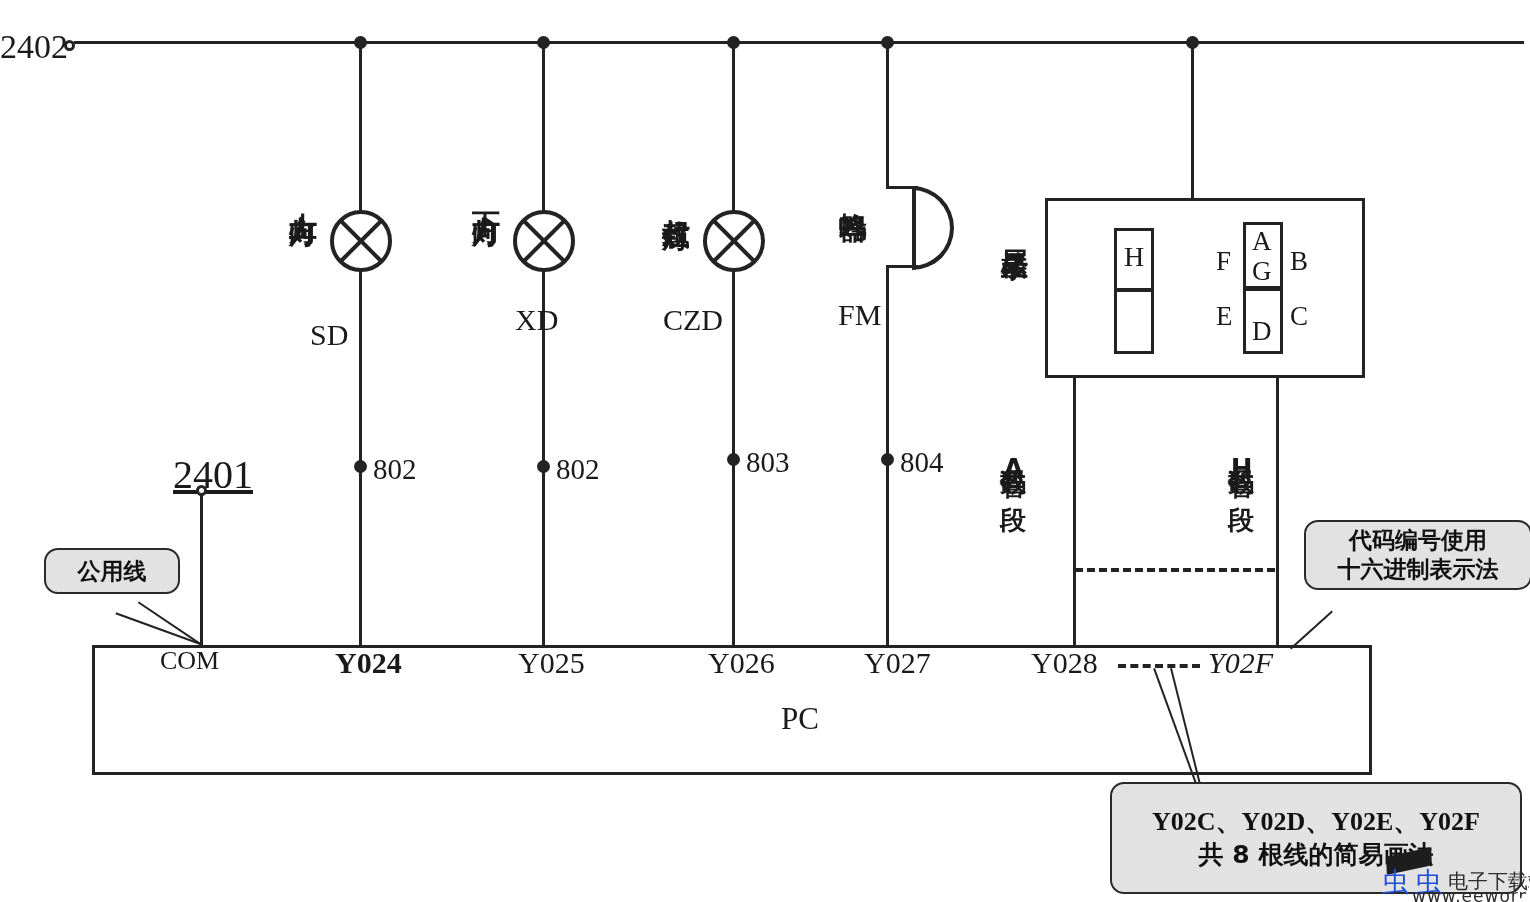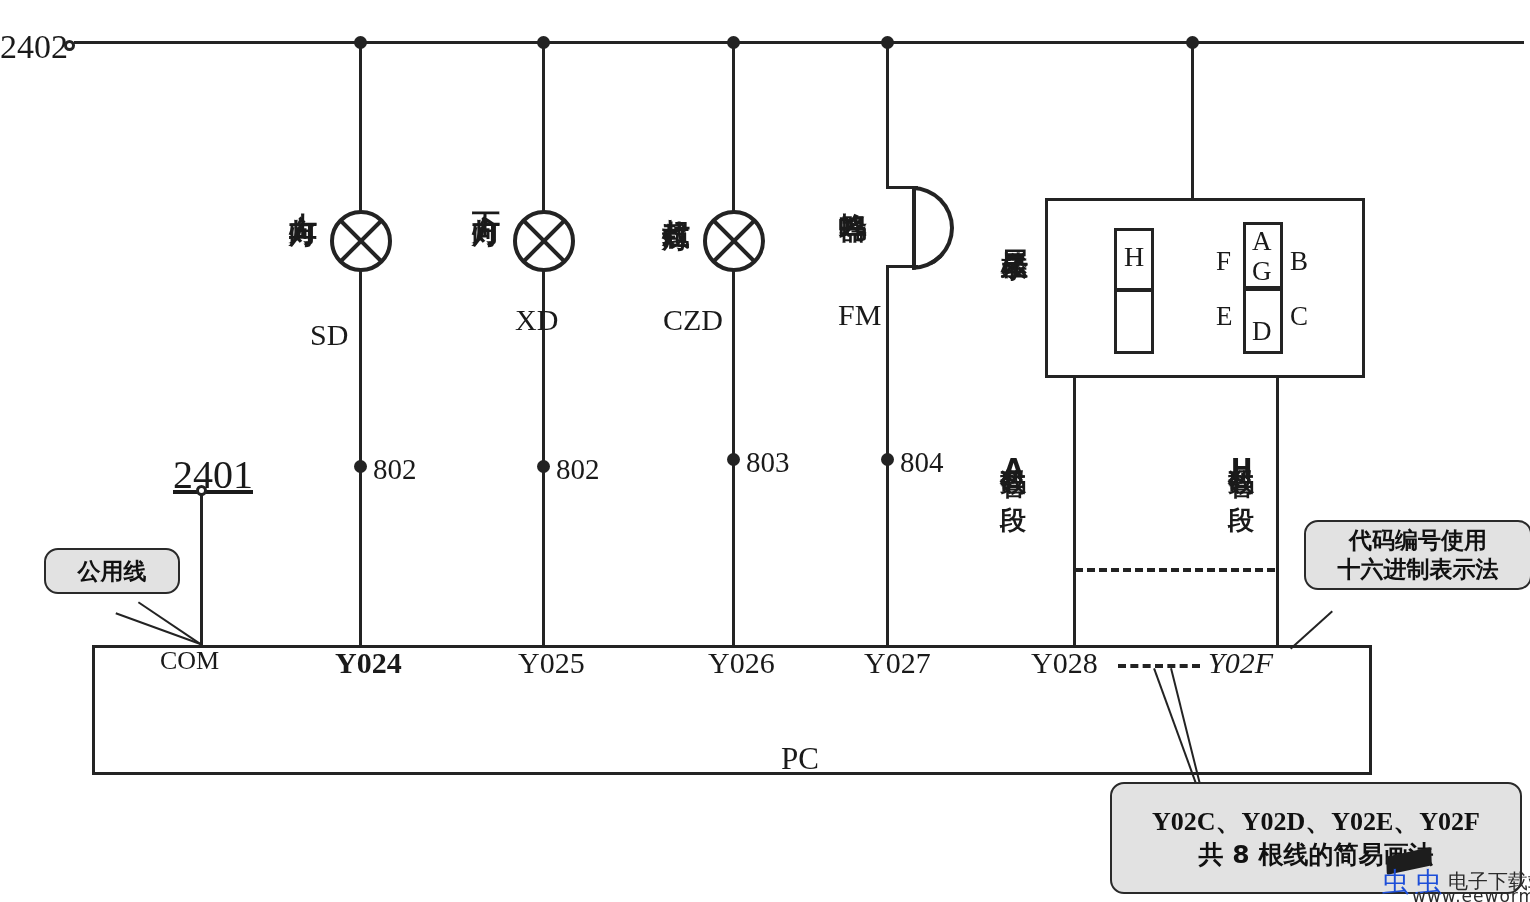--- a/index.html
+++ b/index.html
@@ -10,20 +10,21 @@
   body {
     font-family: "Liberation Serif", serif;
     color: #1a1a1a;
   }
   #canvas {
     position: relative;
     width: 1530px;
     height: 902px;
     background: #ffffff;
     overflow: hidden;
+    border-radius: 21px;
   }
   
   .wire-h {
     position: absolute;
     background: #232323;
     height: 3px;
   }
   .wire-v {
     position: absolute;
     background: #232323;
@@ -234,21 +235,21 @@
   <div class="vlabel" style="left:1000px; top:448px; font-size:26px;">数码管A段</div>
   <div class="vlabel" style="left:1228px; top:448px; font-size:26px;">数码管H段</div>
 
   <div class="dashes" style="left:1075px; top:568px; width:200px;"></div>
 
   <div class="lbl" style="left:173px; top:455px; font-size:40px;text-decoration:underline;">2401</div>
   <div class="term-open" style="left:196px; top:485px;"></div>
   <div class="wire-v" style="left:200px; top:495px; height:150px;"></div>
 
   <div class="box" style="left:92px; top:645px; width:1280px; height:130px;"></div>
-  <div class="lbl" style="left:781px; top:703px; font-size:31px;margin-top:40px;">PC</div>
+  <div class="lbl" style="left:781px; top:703px; font-size:31px;">PC</div>
 
   <div class="lbl" style="left:160px; top:648px; font-size:26px;text-align:center;">COM</div>
   <div class="lbl" style="left:335px; top:648px; font-size:30px;font-weight:bold;">Y024</div>
   <div class="lbl" style="left:518px; top:648px; font-size:30px;">Y025</div>
   <div class="lbl" style="left:708px; top:648px; font-size:30px;">Y026</div>
   <div class="lbl" style="left:864px; top:648px; font-size:30px;">Y027</div>
   <div class="lbl" style="left:1031px; top:648px; font-size:30px;">Y028</div>
   <div class="lbl" style="left:1208px; top:648px; font-size:30px;font-style:italic;">Y02F</div>
   <div class="dashes" style="left:1118px; top:664px; width:82px;"></div>
 

